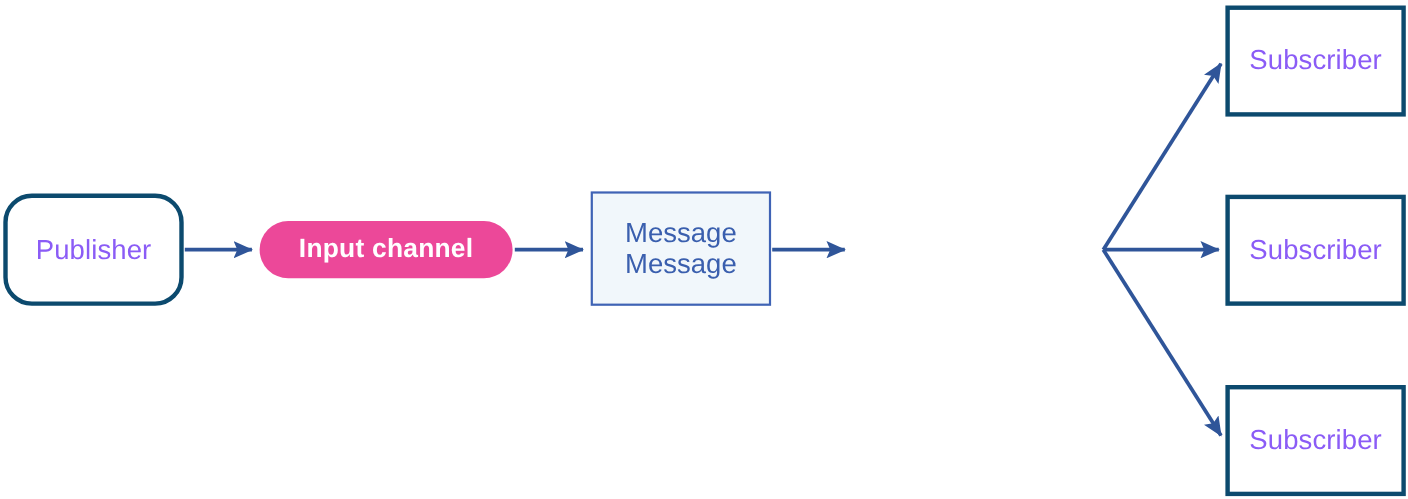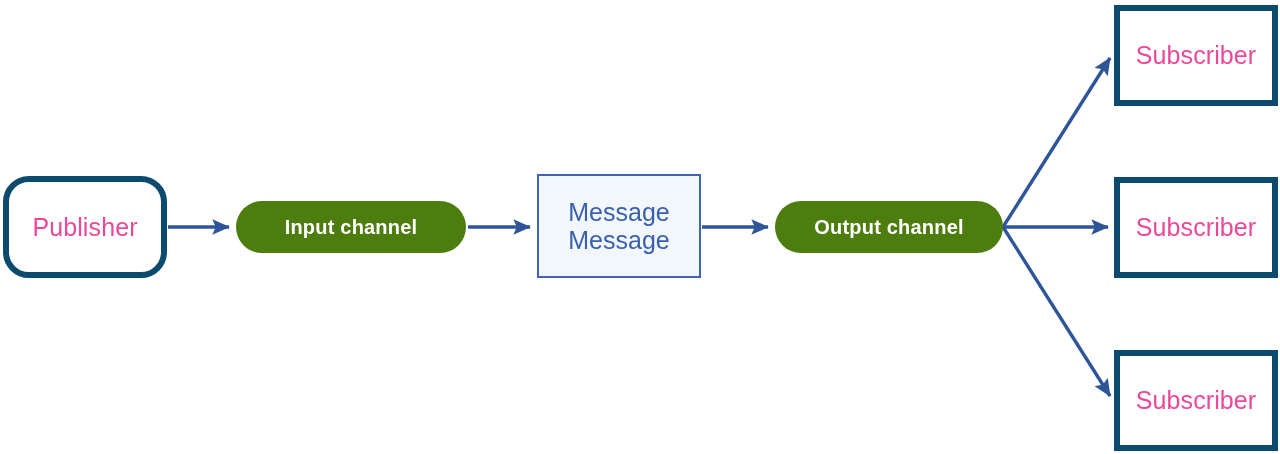--- a/index.html
+++ b/index.html
@@ -28,31 +28,31 @@
   .node {
     position: absolute;
     box-sizing: border-box;
     display: flex;
     align-items: center;
     justify-content: center;
     text-align: center;
   }
   .node-rect {
     background: #ffffff;
-    border: 6px solid #0c4a6e;
-    color: #ec4899;
+    border: 4px solid #0c4a6e;
+    color: #8b5cf6;
     font-size: 25px;
     font-weight: 400;
     letter-spacing: 0.1px;
   }
   .node-pill {
-    background: #4d7c0f;
+    background: #ec4899;
     border-radius: 999px;
     color: #ffffff;
-    font-size: 20px;
+    font-size: 24px;
     font-weight: 700;
     letter-spacing: 0.2px;
   }
   .node-broker {
     background: #F1F7FB;
     border: 2px solid #3F63B5;
     color: #3A5FAE;
     font-size: 25px;
     font-weight: 400;
     line-height: 1.12;
@@ -94,23 +94,20 @@
 
   <div class="node node-pill" style="left:236px; top:201px; width:230px; height:52px;">
     <span>Input channel</span>
   </div>
 
   <div class="node node-broker" style="left:537px; top:174px; width:164px; height:104px; flex-direction:column;">
     <span class="broker-line">Message</span>
     <span class="broker-line">Message</span>
   </div>
 
-  <div class="node node-pill" style="left:775px; top:201px; width:228px; height:52px;">
-    <span>Output channel</span>
-  </div>
 
   <div class="node node-rect" style="left:1114px; top:5px; width:164px; height:101px;">
     <span>Subscriber</span>
   </div>
 
   <div class="node node-rect" style="left:1114px; top:177px; width:164px; height:101px;">
     <span>Subscriber</span>
   </div>
 
   <div class="node node-rect" style="left:1114px; top:350px; width:164px; height:101px;">

